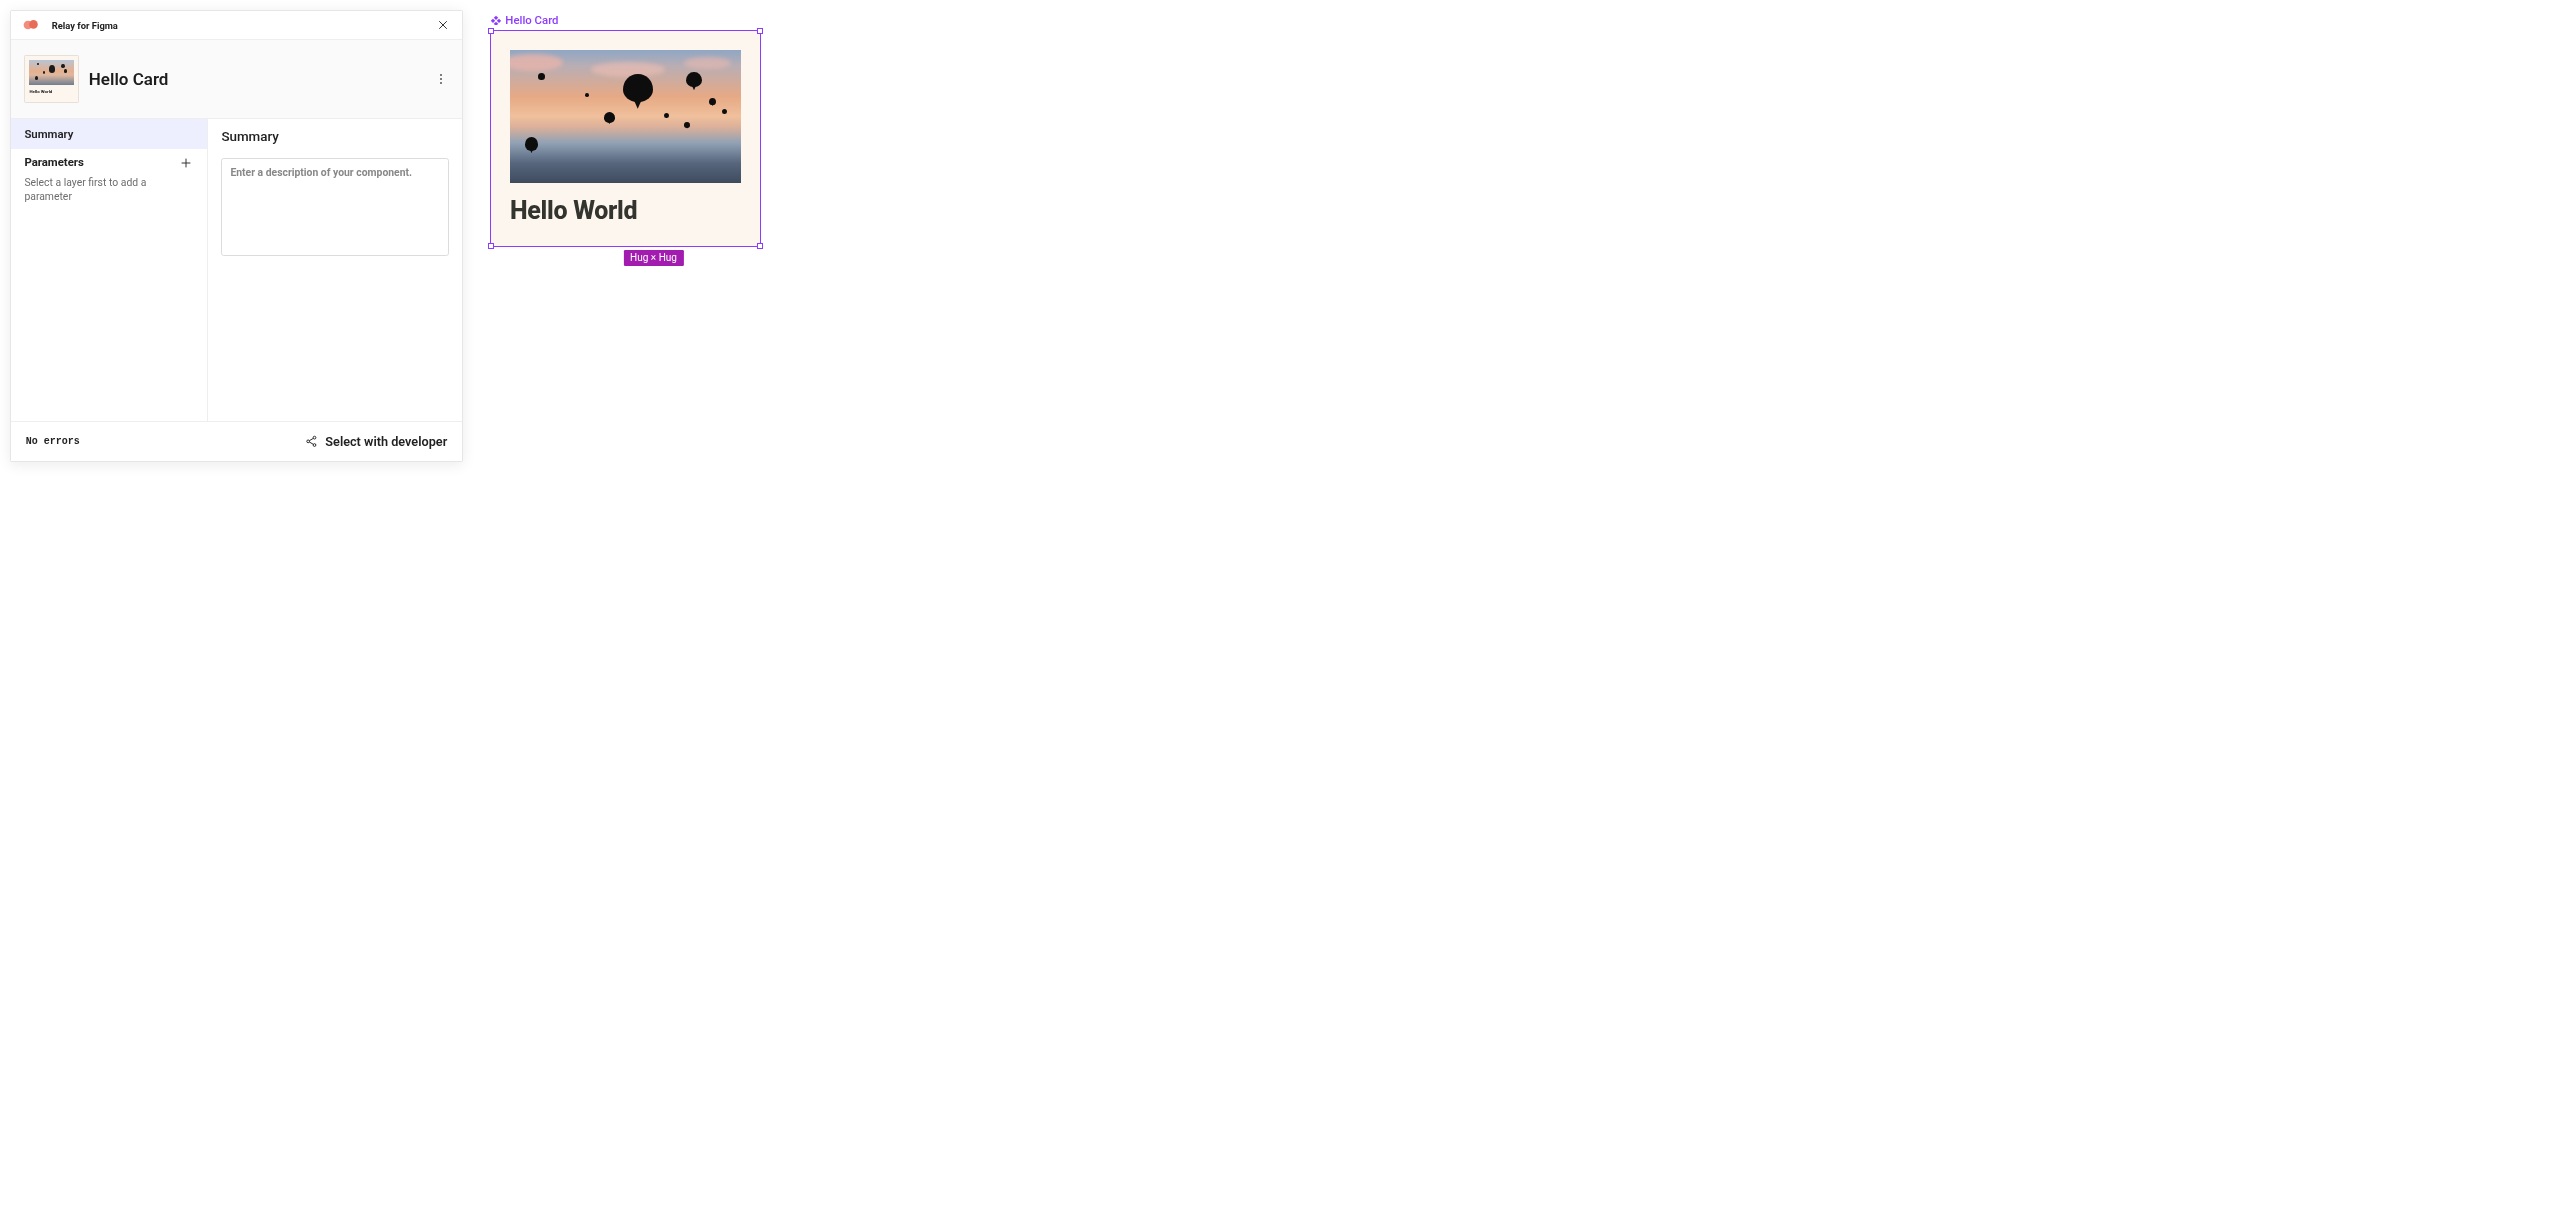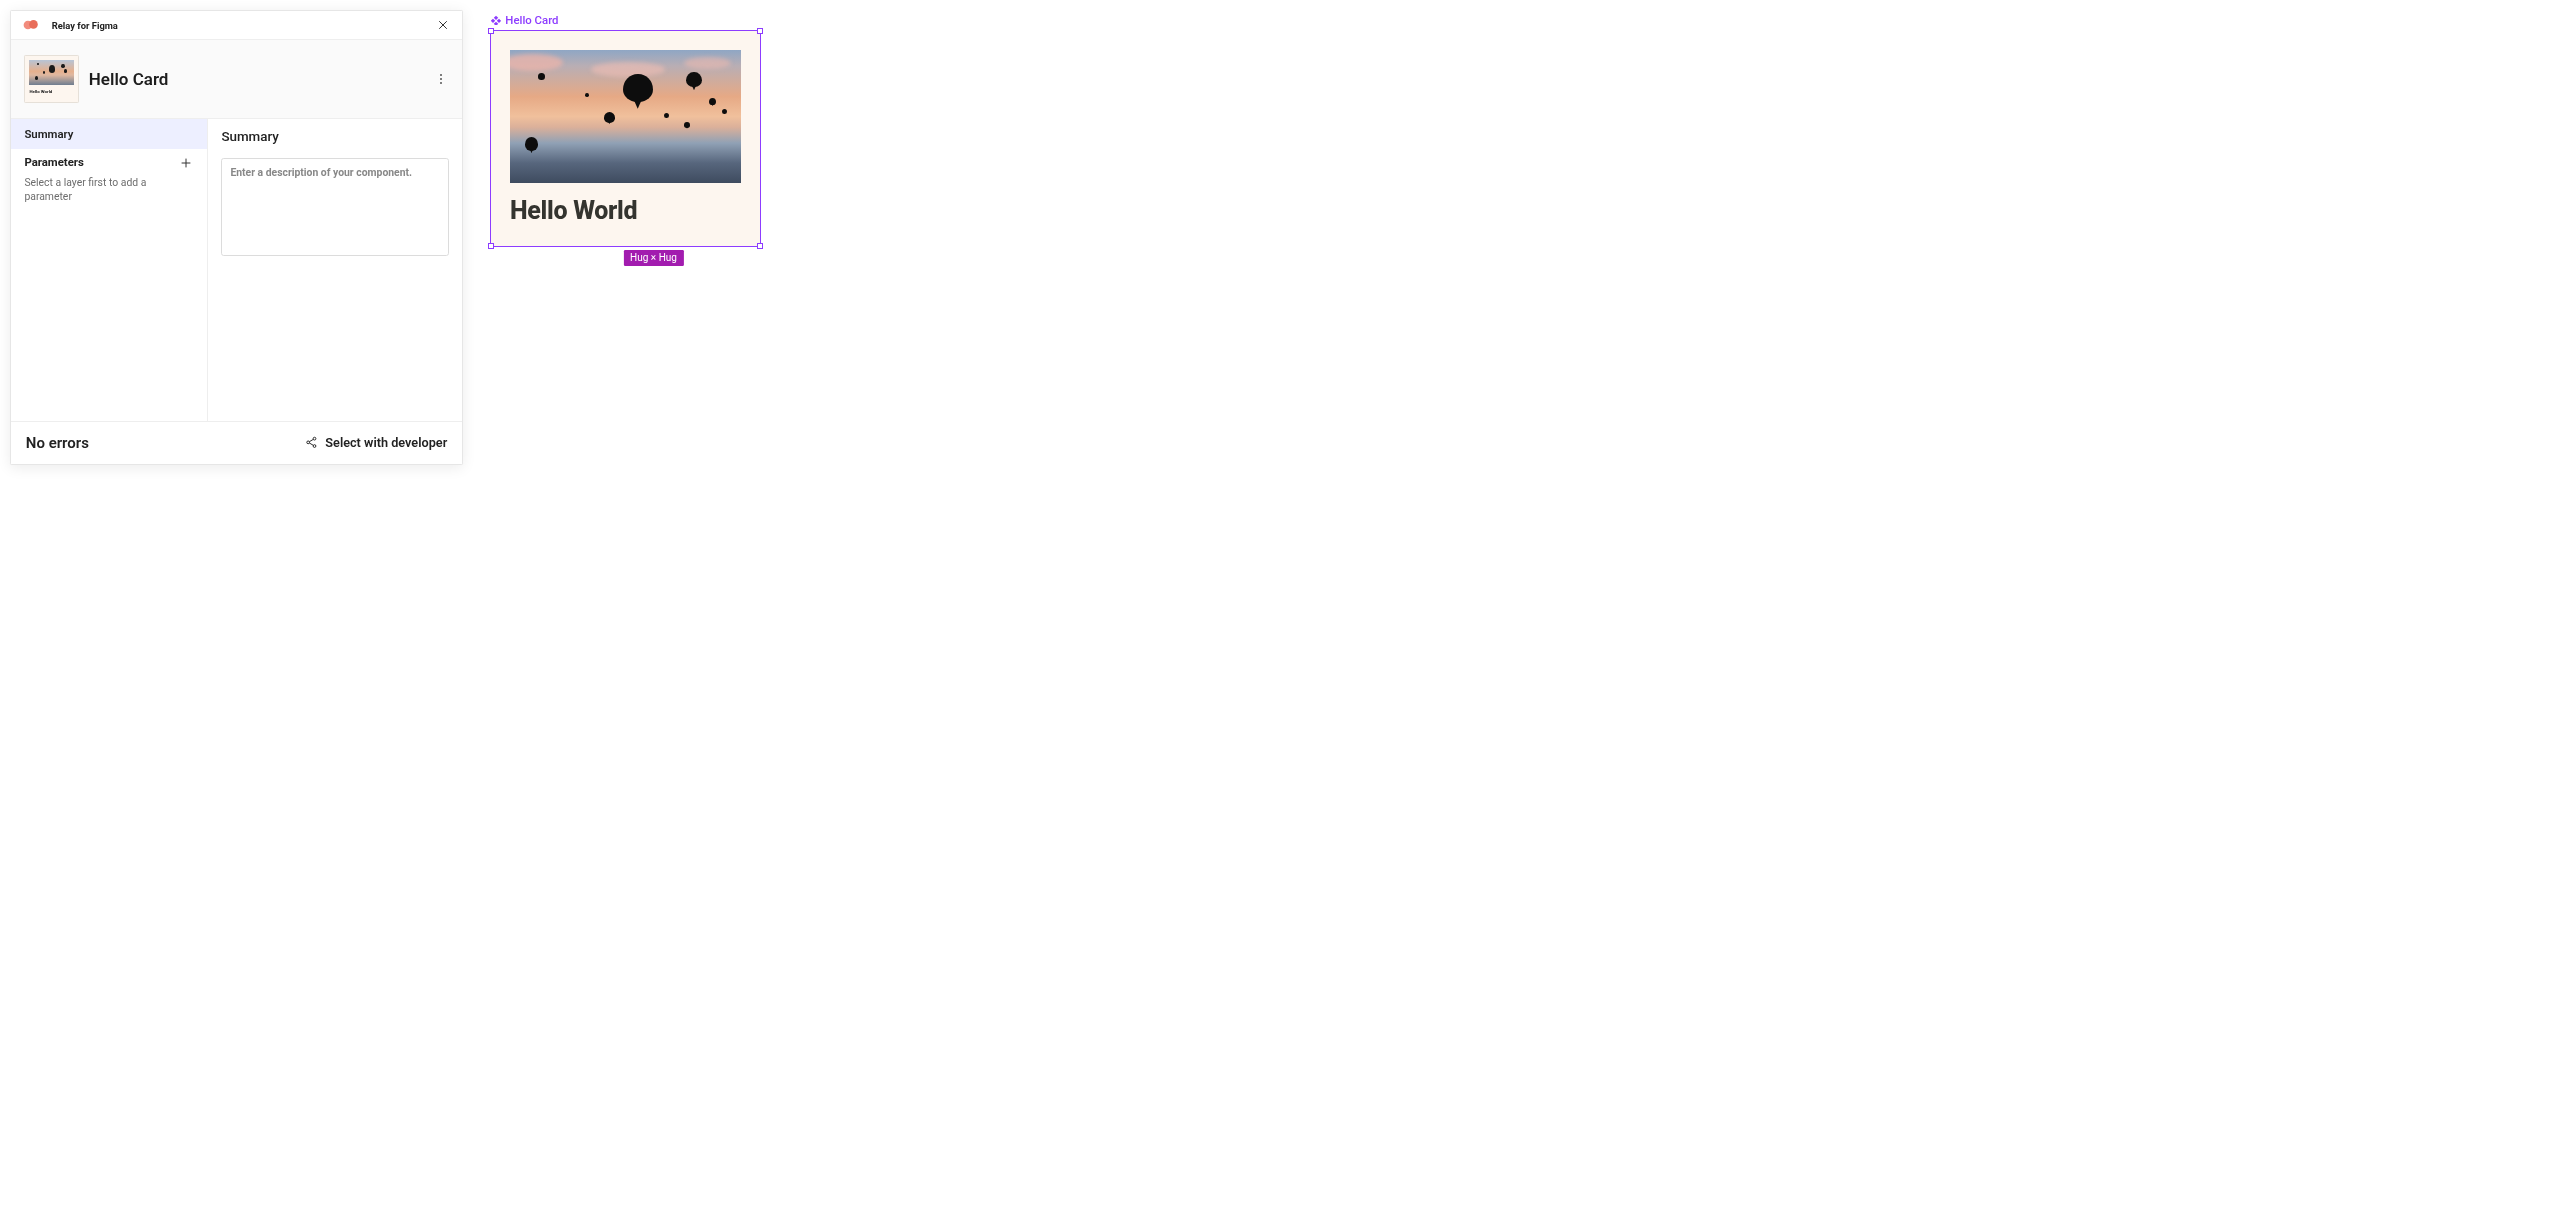--- a/index.html
+++ b/index.html
@@ -195,23 +195,24 @@
     .desc-textarea::placeholder { color: #888; }
     
     .panel-footer {
       display: flex;
       align-items: center;
       justify-content: space-between;
       padding: 12px 14.8px;
       border-top: 0.7px solid #eeeeee;
     }
     .footer-status {
-      font-size: 15px;
+      font-size: 10px;
       font-weight: 600;
       color: #222;
+      font-family: Liberation Mono, monospace;
     }
     .share-btn {
       display: flex;
       align-items: center;
       gap: 8px;
       cursor: pointer;
     }
     .share-btn svg { width: 12.7px; height: 12.7px; }
     .share-text {
       font-size: 12.7px;

